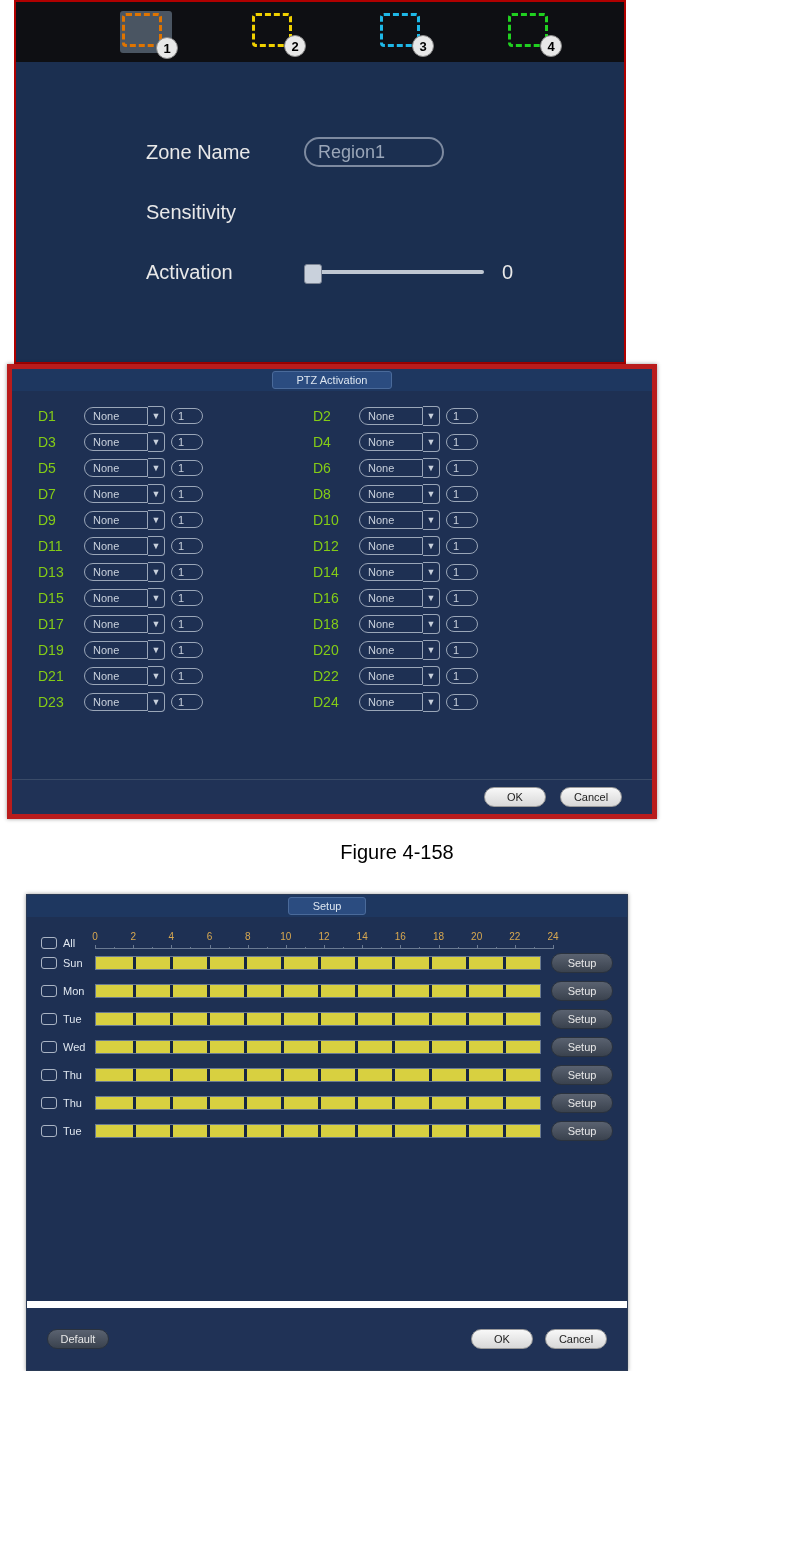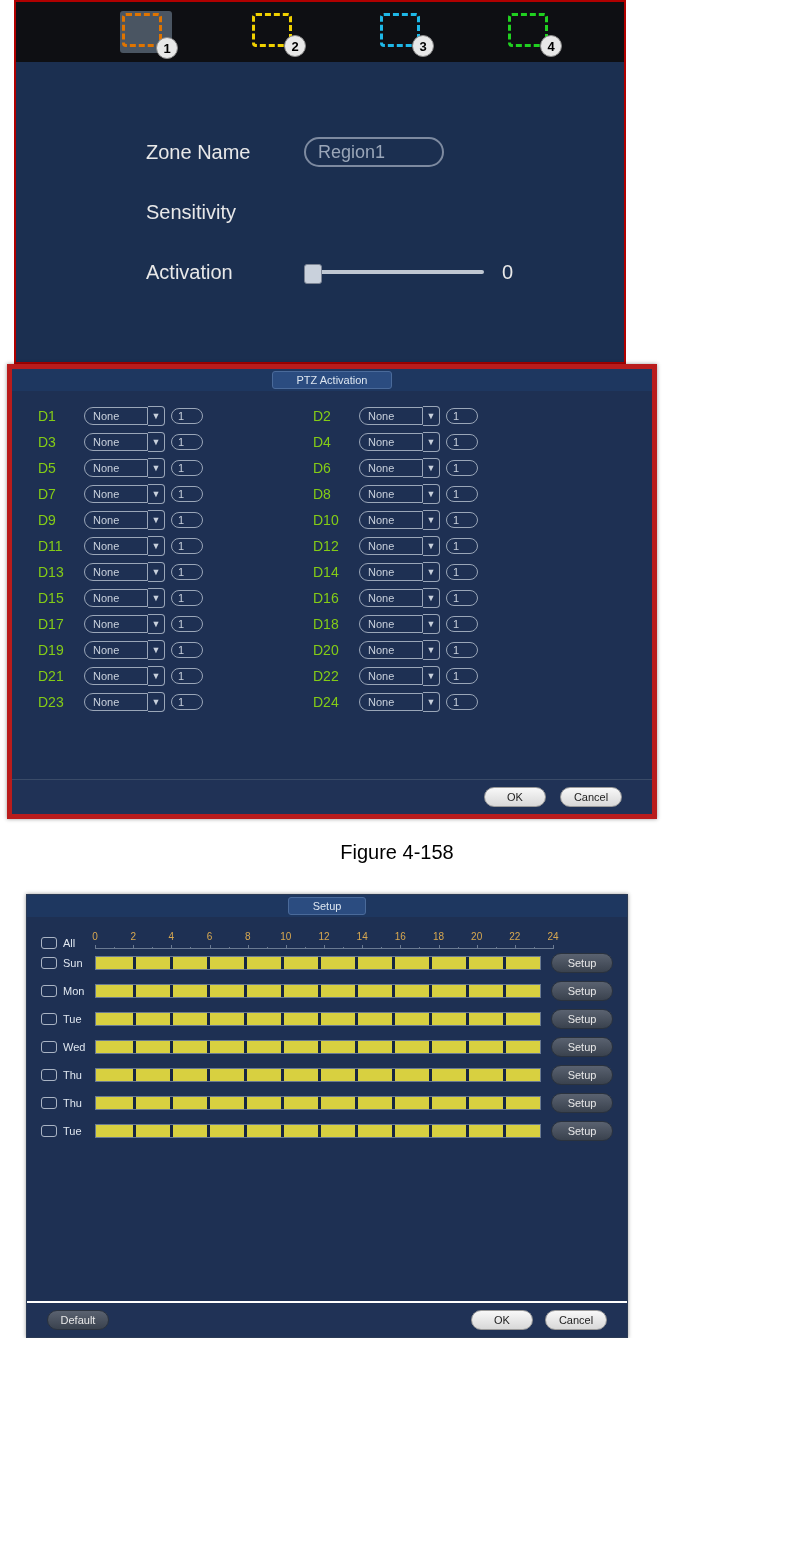--- a/index.html
+++ b/index.html
@@ -319,25 +319,25 @@
     top: 0;
     width: 1px;
     height: 100%;
     background: #172642;
   }
   .day-row .setup {
     margin-left: 10px;
   }
   .sched-footer {
     background: #203256;
-    border-top: 2px solid #ffffff;
+    border-top: 7px solid #ffffff;
     height: 34px;
     display: flex;
     align-items: center;
-    padding: 0 20px;
+    padding: 14px 20px;
   }
   .sched-footer .spacer { flex: 1; }
 
   .page-num {
     position: absolute;
     right: 10px;
     font-size: 16px;
   }
 </style>
 </head>

